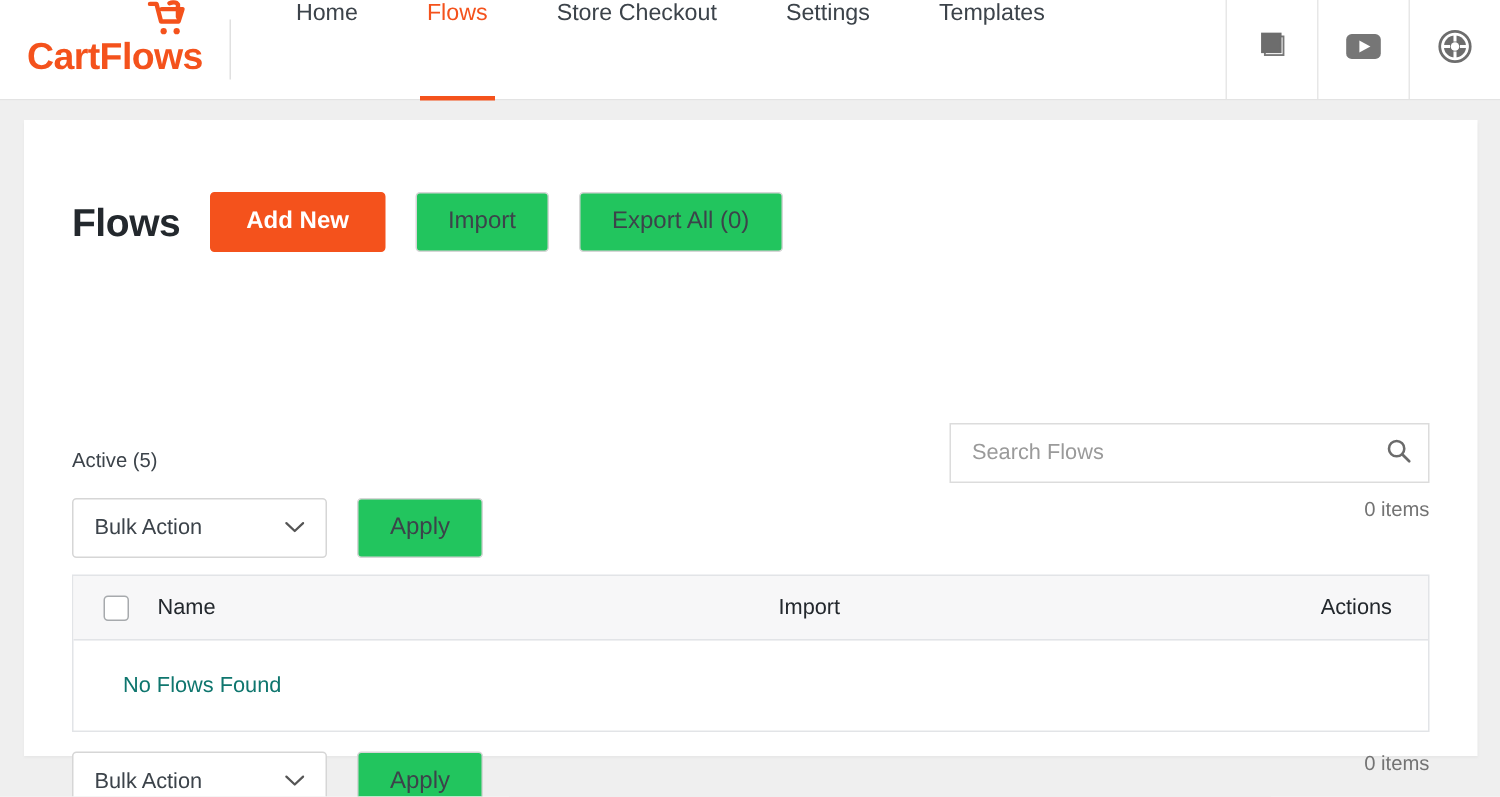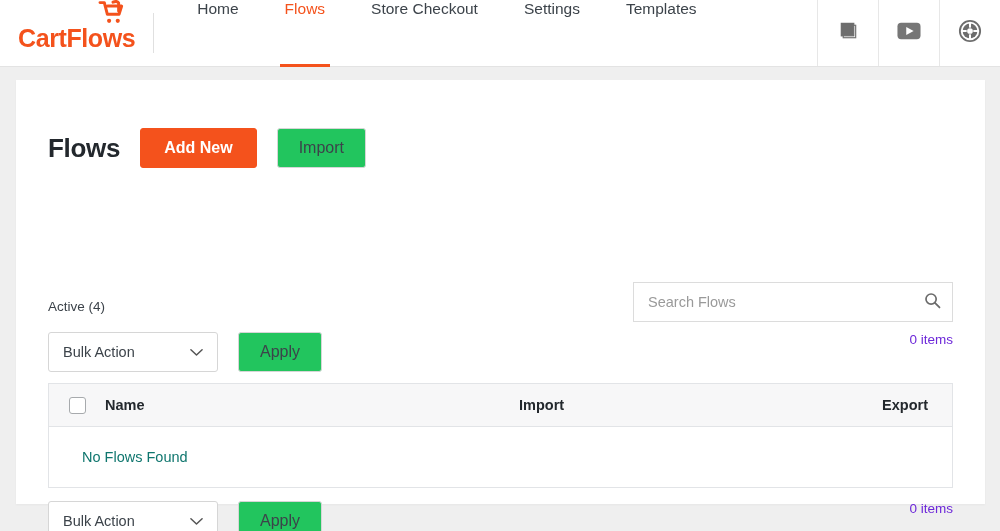--- a/index.html
+++ b/index.html
@@ -156,21 +156,21 @@
     padding-left: 14px;
   }
   .select-chevron {
     position: absolute; right: 14px; top: 50%;
     transform: translateY(-50%);
     pointer-events: none;
   }
   .items-count {
     margin-left: auto;
     font-size: 13.5px;
-    color: #6d28d9;
+    color: #737373;
   }
 
   
   .table {
     position: absolute; left: 32px; right: 32px;
     top: 303px;
     border: 1px solid #e2e4e7;
     background: #ffffff;
   }
   .thead {
@@ -181,21 +181,21 @@
   }
   .th-check { width: 56px; display: flex; align-items: center; justify-content: center; }
   .checkbox {
     width: 17px; height: 17px;
     border: 1px solid #a7aaad;
     border-radius: 3px;
     background: #fff;
     cursor: pointer;
   }
   .th {
-    font-size: 14.5px; font-weight: bold; color: #23282d;
+    font-size: 14.5px; font-weight: normal; color: #23282d;
   }
   .th-name { flex: 0 0 auto; }
   .th-status { position: absolute; left: 470px; }
   .th-actions { margin-left: auto; padding-right: 24px; }
   .tbody-empty {
     height: 60px;
     display: flex; align-items: center;
     padding-left: 33px;
     font-size: 14.5px;
     color: #0f766e;
@@ -278,23 +278,24 @@
 
     </div>
   </div>
 
   <div class="card">
 
     <div class="title-row">
       <div class="page-title">Flows</div>
       <div class="btn btn-primary">Add New</div>
       <div class="btn btn-secondary">Import</div>
-    </div>
-
-    <div class="active-label">Active (4)</div>
+      <div class="btn btn-secondary">Export All (0)</div>
+    </div>
+
+    <div class="active-label">Active (5)</div>
 
     <div class="search-wrap">
       <input class="search-input" type="text" placeholder="Search Flows" style="">
       <button class="search-btn">
         <span>
           <svg width="17" height="17" viewBox="0 0 18 18" xmlns="http://www.w3.org/2000/svg">
             <circle cx="7.5" cy="7.5" r="5.4" fill="none" stroke="#6b6b6b" stroke-width="1.8"></circle>
             <line x1="11.6" y1="11.6" x2="16.4" y2="16.4" stroke="#6b6b6b" stroke-width="1.9" stroke-linecap="round"></line>
           </svg>
         </span>
@@ -314,21 +315,21 @@
       <div class="items-count">0 items</div>
     </div>
 
     <div class="table">
       <div class="thead">
         <div class="th-check">
           <div class="checkbox"></div>
         </div>
         <div class="th th-name">Name</div>
         <div class="th th-status">Import</div>
-        <div class="th th-actions">Export</div>
+        <div class="th th-actions">Actions</div>
       </div>
       <div class="tbody-empty">
         <span>No Flows Found</span>
       </div>
     </div>
 
     <div class="bulk-row bottom">
       <div class="select-wrap">
         <span class="select-label">Bulk Action</span>
         <span class="select-chevron">

